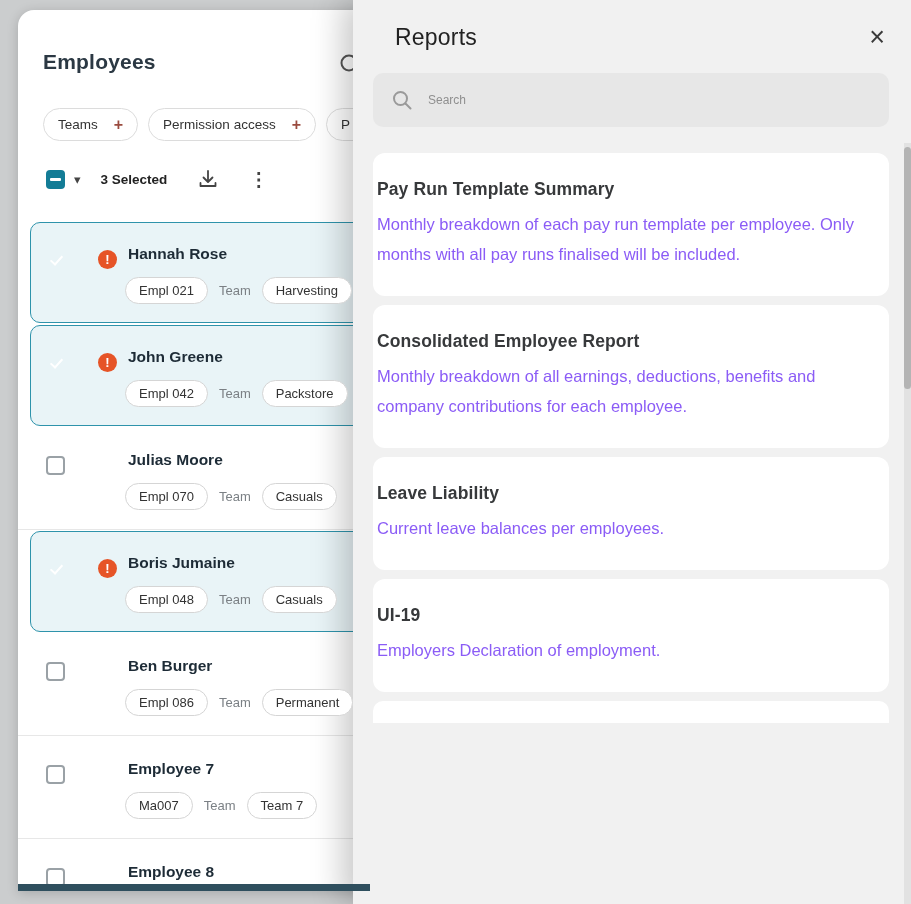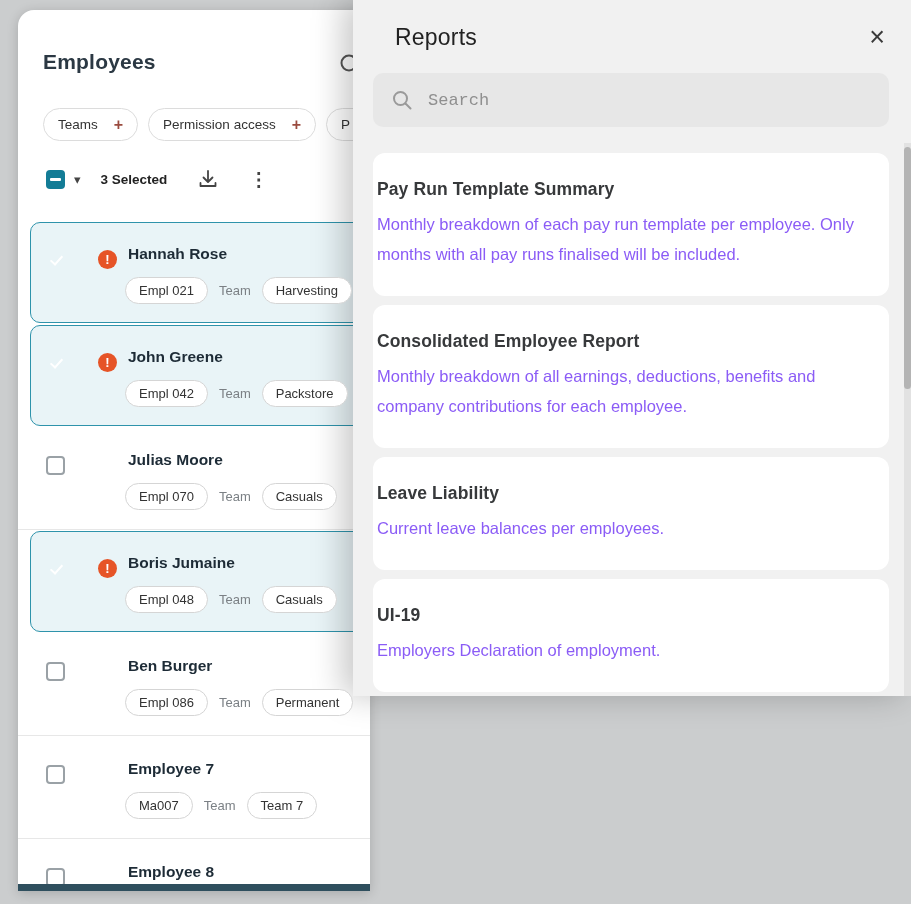--- a/index.html
+++ b/index.html
@@ -51,31 +51,31 @@
   .warn{left:80px;top:29px;width:19px;height:19px;border-radius:50%;background:#e65427;
     color:#fff;font-size:13px;font-weight:700;text-align:center;line-height:19px;}
   .ename{left:110px;top:24px;font-size:15.5px;font-weight:700;color:#1d2b36;white-space:nowrap;}
   .meta{left:107px;top:56px;display:flex;align-items:center;gap:11px;white-space:nowrap;}
   .pill{border:1px solid #d5d5d5;border-radius:15px;background:#fff;
     padding:5px 13px;font-size:13px;color:#333;}
   .team-label{font-size:13px;color:#7b8085;}
   .hbar{position:absolute;left:0;right:0;bottom:0;height:7px;background:#2f4f5e;z-index:6;}
   
   .drawer{
-    position:absolute;left:353px;top:0;width:558px;height:696px;
+    position:absolute;left:353px;top:0;width:558px;height:904px;
     background:#f1f1f1;box-shadow:-10px 0 30px rgba(0,0,0,.22);overflow:hidden;
   }
   .d-header{display:flex;align-items:center;justify-content:space-between;
     padding:24px 26px 0 42px;}
   .d-title{font-size:23px;font-weight:500;color:#222;letter-spacing:.2px;}
   .close{font-size:27px;color:#3a3a3a;line-height:1;cursor:pointer;}
   .searchbox{margin:22px 22px 0 20px;height:54px;background:#e7e7e7;border-radius:10px;
     display:flex;align-items:center;gap:13px;padding:0 18px;box-sizing:border-box;}
   .searchbox input{border:none;background:transparent;outline:none;flex:1;
-    font-size:17px;color:#333;font-family:Liberation Mono, monospace;}
+    font-size:12px;color:#333;font-family:Liberation Sans, sans-serif;}
   .searchbox input::placeholder{color:#8f8f8f;}
   .cards{margin:26px 22px 0 20px;display:flex;flex-direction:column;gap:9px;}
   .card{background:#fff;border-radius:12px;padding:26px 26px 27px 4px;cursor:pointer;}
   .c-title{font-size:17.5px;font-weight:700;color:#37393b;margin:0 0 9px 0;letter-spacing:.1px;}
   .c-desc{font-size:16.5px;color:#8b5cf6;line-height:30px;max-width:482px;}
   .card-peek{background:#fff;border-radius:10px 10px 0 0;height:22px;}
   .sb-track{position:absolute;right:0;top:143px;bottom:0;width:7px;background:#e2e2e2;}
   .sb-thumb{position:absolute;right:0;top:147px;width:7px;height:242px;background:#b4b4b4;border-radius:4px;cursor:pointer;}
   svg{display:block;}
 </style>

